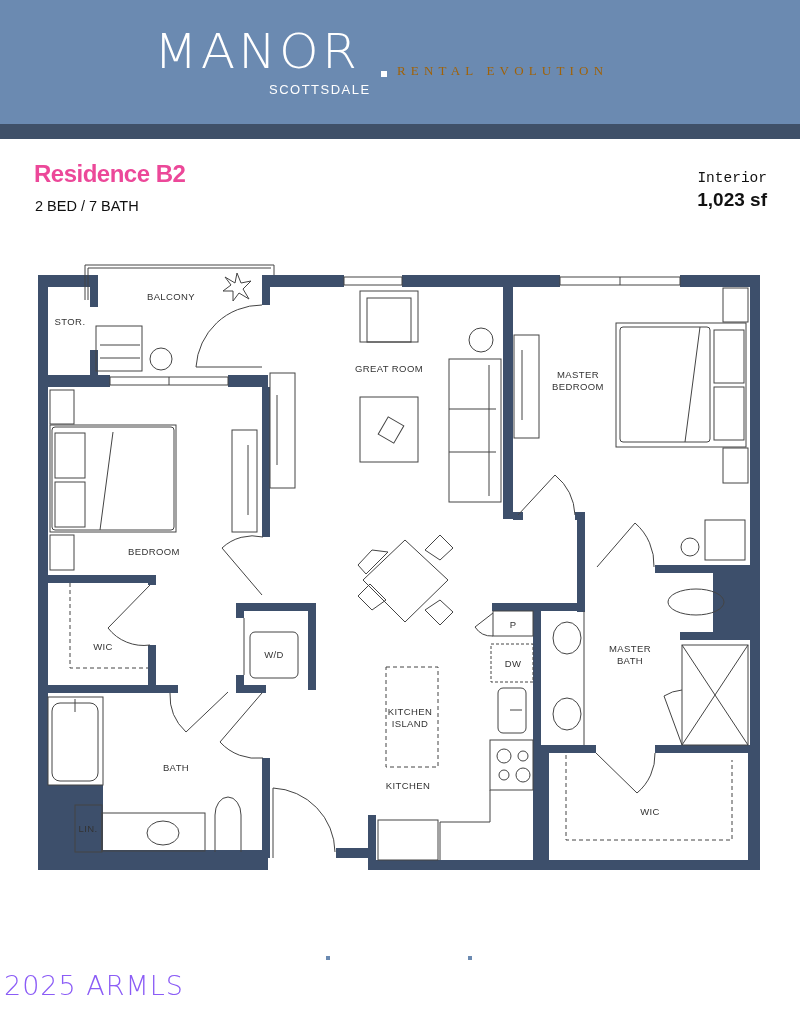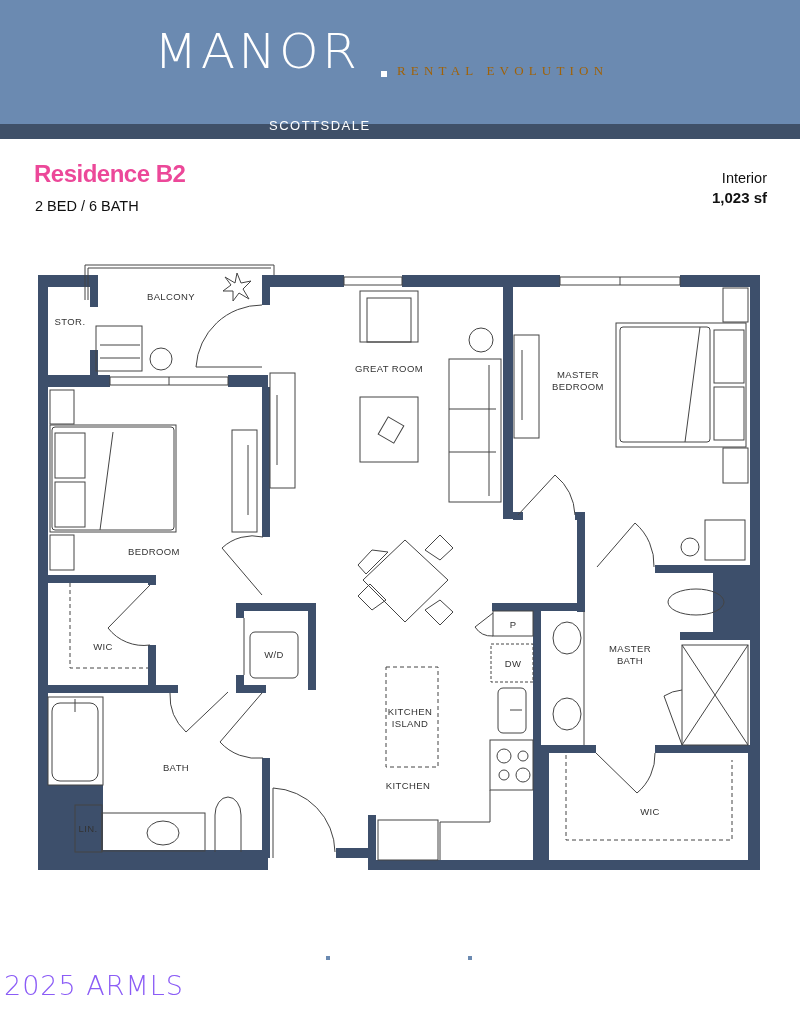--- a/index.html
+++ b/index.html
@@ -2,42 +2,42 @@
 <html><head>
 <meta charset="utf-8">
 <style>
   html, body { margin: 0; padding: 0; background: #ffffff; }
   body { width: 800px; height: 1036px; position: relative; overflow: hidden; font-family: "DejaVu Sans", sans-serif; }
   .header { position: absolute; left: 0; top: 0; width: 800px; height: 124px; background: #6b8ab1; }
   .header-band { position: absolute; left: 0; top: 124px; width: 800px; height: 15px; background: #3f5068; }
   .brand { position: absolute; left: 154px; top: 26px; color: #ffffff; font-family: "DejaVu Sans", sans-serif; font-weight: 200; font-size: 48px; letter-spacing: 3px; line-height: 50px; transform: scaleX(1.05); transform-origin: left; }
   .brand-dot { position: absolute; left: 381px; top: 71px; width: 6px; height: 6px; background: #ffffff; }
   .tagline { position: absolute; left: 397px; top: 63px; color: #a16207; font-family: "Liberation Serif", serif; font-size: 13px; letter-spacing: 5.2px; }
-  .city { position: absolute; left: 269px; top: 82px; color: #ffffff; font-family: "Liberation Sans", sans-serif; font-size: 13px; letter-spacing: 1.5px; margin-top: 36px; }
+  .city { position: absolute; left: 269px; top: 82px; color: #ffffff; font-family: "Liberation Sans", sans-serif; font-size: 13px; letter-spacing: 1.5px; }
   .title { position: absolute; left: 34px; top: 160px; color: #ec4899; font-family: "Liberation Sans", sans-serif; font-weight: bold; font-size: 24px; letter-spacing: -0.5px; }
   .subtitle { position: absolute; left: 35px; top: 198px; color: #111; font-family: "Liberation Sans", sans-serif; font-size: 14.5px; }
-  .interior-label { position: absolute; right: 33px; top: 170px; color: #111; font-family: Liberation Sans, sans-serif; font-size: 14.5px; text-align: left; }
-  .interior-value { position: absolute; right: 33px; top: 189px; color: #111; font-family: "Liberation Sans", sans-serif; font-weight: bold; font-size: 15px; text-align: right; }
+  .interior-label { position: absolute; right: 33px; top: 170px; color: #111; font-family: Liberation Mono, monospace; font-size: 14.5px; text-align: left; }
+  .interior-value { position: absolute; right: 33px; top: 189px; color: #111; font-family: "Liberation Sans", sans-serif; font-weight: bold; font-size: 19px; text-align: right; }
   .plan { position: absolute; left: 0; top: 0; }
   .room-label { font-family: "Liberation Sans", sans-serif; font-size: 9.5px; fill: #333; letter-spacing: 0.4px; text-anchor: middle; }
   .watermark { position: absolute; left: 4px; top: 970px; font-family: "DejaVu Sans", sans-serif; font-weight: 200; font-size: 27px; color: #8b5cf6; letter-spacing: 1px; }
   .dot-marker { position: absolute; width: 4px; height: 4px; background: #6b8ab1; }
 </style>
 </head>
 <body>
 
 <div class="header"></div>
 <div class="header-band"></div>
 <div class="brand">MANOR</div>
 <div class="brand-dot"></div>
 <div class="tagline">RENTAL EVOLUTION</div>
 <div class="city">SCOTTSDALE</div>
 
 <div class="title">Residence B2</div>
-<div class="subtitle">2 BED / 6 BATH</div>
+<div class="subtitle">2 BED / 7 BATH</div>
 <div class="interior-label">Interior</div>
 <div class="interior-value">1,023 sf</div>
 
 <svg class="plan" width="800" height="1036" viewBox="0 0 800 1036">
   <g fill="#3d4f6b">
 
     <rect x="38" y="275" width="10" height="595"></rect>
 
     <rect x="38" y="275" width="60" height="12"></rect>
     <rect x="90" y="275" width="8" height="32"></rect>

